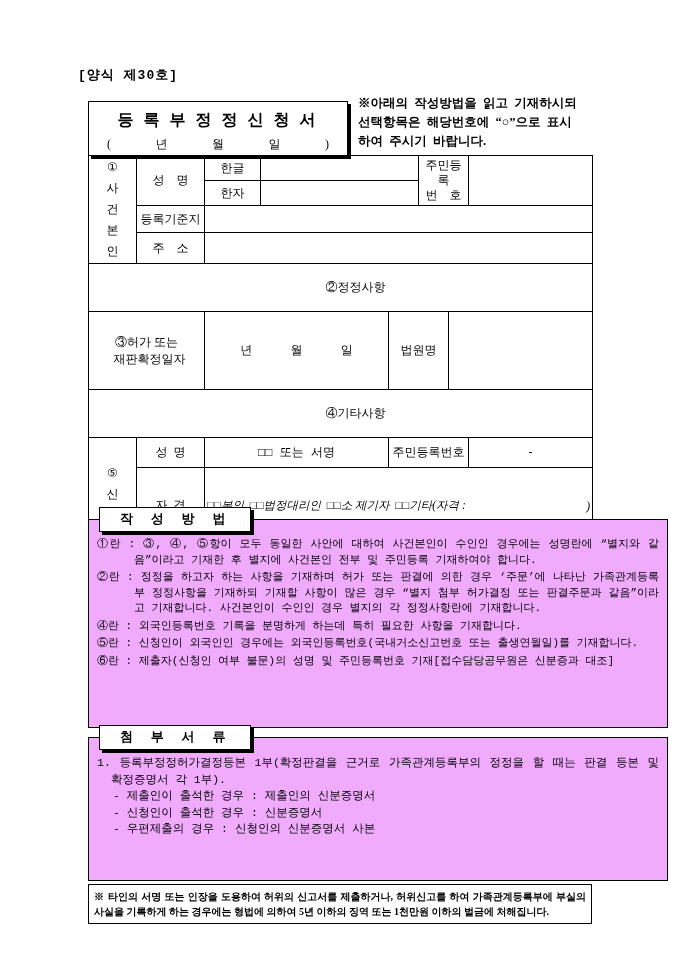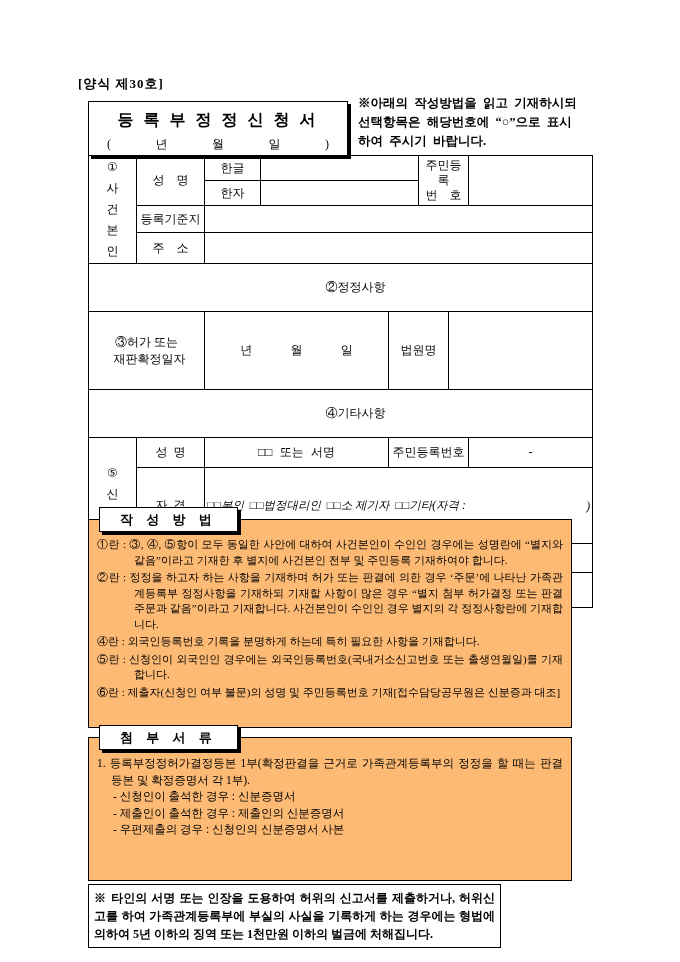--- a/index.html
+++ b/index.html
@@ -2,21 +2,21 @@
 <html><head>
 <meta charset="utf-8">
 <style>
   * { margin:0; padding:0; box-sizing:border-box; }
   html,body { background:#fff; }
   body {
     width:680px; height:962px; position:relative; overflow:hidden;
     font-family:"Liberation Serif","DejaVu Serif",serif; color:#000;
   }
 
-  .form-no { position:absolute; left:78px; top:75px; font-size:13px; font-weight:bold; letter-spacing:1px; }
+  .form-no { position:absolute; left:78px; top:66px; font-size:13px; font-weight:bold; letter-spacing:1px;font-family:Liberation Mono, monospace; }
 
   .title-box {
     position:absolute; left:88px; top:101px; width:260px; height:55px;
     border:1px solid #000; box-shadow:3px 3px 0 #000; background:#fff;
     text-align:center; padding-top:8px;
   }
   .title-main { font-size:16px; font-weight:bold; letter-spacing:3px; white-space:pre; }
   .title-date { display:flex; justify-content:space-between; align-items:center; padding:5px 18px 0 18px; font-size:12px; }
 
   .notice {
@@ -35,41 +35,41 @@
   tr.h25{height:25px} tr.h27{height:27px} tr.h31{height:31px} tr.h48{height:48px}
   tr.h36{height:36px} tr.h34{height:34px} tr.h30{height:30px} tr.h29{height:29px} tr.h28{height:28px}
   td.vlabel { line-height:21px; font-size:12px; }
   td.rrn2 { font-size:11px; line-height:15px; padding:0 1px; }
   td.tleft { text-align:left; padding-left:6px; }
   td.small { font-size:11px; padding:0 1px; }
   td.hint { text-align:right; padding-right:6px; font-size:11px;font-family:Liberation Mono, monospace; }
   .date-spread { display:flex; justify-content:space-around; align-items:center; padding:0 14px; }
   .qual-row { display:flex; justify-content:space-between; align-items:center; font-size:11.5px; white-space:pre;font-style:italic; }
 
-  .section { position:absolute; left:88px; width:484px; border:1px solid #000; background:#fdba74; }
+  .section { position:absolute; left:88px; width:580px; border:1px solid #000; background:#f0abfc;font-family:Liberation Mono, monospace; }
   .sec1 { top:519px; min-height:209px; }
   .sec2 { top:737px; min-height:144px; }
   .section-header {
     position:absolute; top:-13px; left:10px; height:25px; line-height:23px;
     padding:0 20px; border:1px solid #000; background:#fff; box-shadow:3px 3px 0 #000;
     font-weight:bold; font-size:13px; letter-spacing:5px; white-space:pre;
   }
   .section-body { padding:17px 8px 7px 8px; }
 
   .inst {
     font-size:11px; line-height:15.5px; text-align:justify; word-break:break-all;
     padding-left:37px; text-indent:-37px; margin-bottom:2px;
   }
   .att { font-size:11.5px; line-height:16.5px; padding-left:14px; text-indent:-14px; word-break:break-all; text-align:justify; }
   .att-sub { font-size:11.5px; line-height:16.5px; padding-left:16px; }
 
   .footer-note {
-    position:absolute; left:88px; top:884px; width:413px;
+    position:absolute; left:88px; top:884px; width:504px;
     border:1px solid #000; padding:4px 5px;
-    font-size:12px; font-weight:bold; line-height:1.5; text-align:justify; word-break:break-all;
+    font-size:10px; font-weight:bold; line-height:1.5; text-align:justify; word-break:break-all;
   }
 </style>
 </head>
 <body>
 
 <div class="page">
 
   <div class="form-no">[양식 제30호]</div>
 
   <div class="title-box">
@@ -200,21 +200,21 @@
       <div class="inst">④란 : 외국인등록번호 기록을 분명하게 하는데 특히 필요한 사항을 기재합니다.</div>
       <div class="inst">⑤란 : 신청인이 외국인인 경우에는 외국인등록번호(국내거소신고번호 또는 출생연월일)를 기재합니다.</div>
       <div class="inst">⑥란 : 제출자(신청인 여부 불문)의 성명 및 주민등록번호 기재[접수담당공무원은 신분증과 대조]</div>
     </div>
   </div>
 
   <div class="section sec2">
     <div class="section-header">첨 부 서 류</div>
     <div class="section-body">
       <div class="att">1. 등록부정정허가결정등본 1부(확정판결을 근거로 가족관계등록부의 정정을 할 때는 판결 등본 및 확정증명서 각 1부).</div>
+      <div class="att-sub">- 제출인이 출석한 경우 : 제출인의 신분증명서</div>
       <div class="att-sub">- 신청인이 출석한 경우 : 신분증명서</div>
-      <div class="att-sub">- 제출인이 출석한 경우 : 제출인의 신분증명서</div>
       <div class="att-sub">- 우편제출의 경우 : 신청인의 신분증명서 사본</div>
     </div>
   </div>
 
   <div class="footer-note">※ 타인의 서명 또는 인장을 도용하여 허위의 신고서를 제출하거나, 허위신고를 하여 가족관계등록부에 부실의 사실을 기록하게 하는 경우에는 형법에 의하여 5년 이하의 징역 또는 1천만원 이하의 벌금에 처해집니다.</div>
 
 </div>
 
 </body></html>

